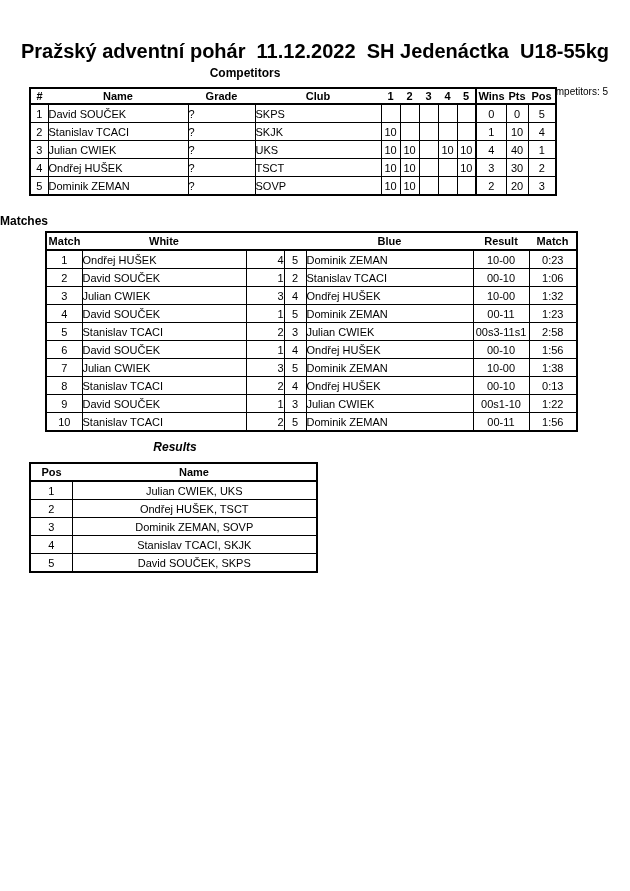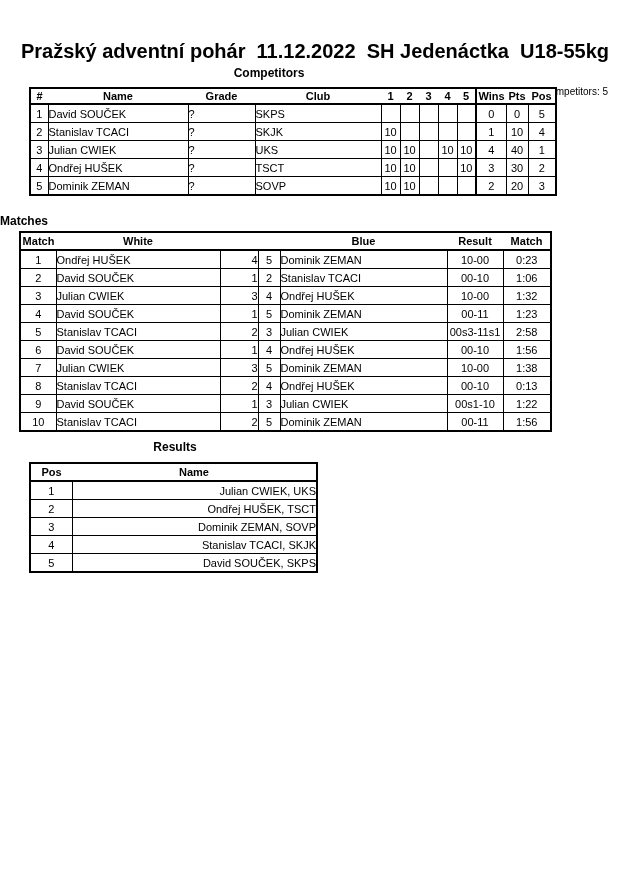--- a/index.html
+++ b/index.html
@@ -5,41 +5,41 @@
   html,body { margin:0; padding:0; background:#fff; }
   .page {
     position:relative; width:630px; height:891px; background:#fff;
     font-family:"Liberation Sans", sans-serif; color:#000; overflow:hidden;
   }
   .title {
     position:absolute; top:40px; left:0; width:630px; text-align:center;
     font-size:20px; font-weight:bold; white-space:pre;
   }
   .sec { position:absolute; font-size:12px; font-weight:bold; white-space:nowrap; }
-  .sec-competitors { top:66px; left:0; width:490px; text-align:center;padding-left:24px; }
+  .sec-competitors { top:66px; left:0; width:490px; text-align:center; }
   .sec-matches    { top:214px; left:0; width:600px; text-align:left; }
-  .sec-results    { top:440px; left:0; width:350px; text-align:center; }
+  .sec-results    { top:440px; left:0; width:350px; text-align:center;font-style:italic; }
   .count-label { position:absolute; top:70px; left:480px; width:128px; font-size:10px; text-align:right; white-space:nowrap;margin-top:16px; }
 
   table.tbl {
     position:absolute; border-collapse:collapse; table-layout:fixed;
     font-size:11px; border:2px solid #000; background:#fff;
   }
   .tbl th, .tbl td { padding:0; overflow:hidden; white-space:nowrap; vertical-align:middle; }
   .tbl td { border:1px solid #000; height:17px; }
   .tbl th { border:0; border-bottom:2px solid #000; font-weight:bold; text-align:center; }
   .comp th { height:14px; }
   .mtbl th, .rtbl th { height:16px; }
   .comp { left:29px; top:87px; }
-  .mtbl { left:19px; top:231px; }
+  .mtbl { left:45px; top:231px; }
   .rtbl { left:29px; top:462px; }
   .C  { text-align:center; }
   .L  { text-align:left; padding-left:8px; }
   .L2 { text-align:left; padding-left:11px; }
-  .L3 { text-align:right; padding-left:10px;margin-top:36px; }
+  .L3 { text-align:center; padding-left:10px;margin-top:36px; }
   .GR { text-align:left; padding-left:20px; }
   .R  { text-align:right; padding-right:7px; }
   .thickL { border-left:2px solid #000 !important; }
   .thL { text-align:left; padding-left:2px; }
 </style>
 </head>
 <body>
 
 <div class="page">
 

